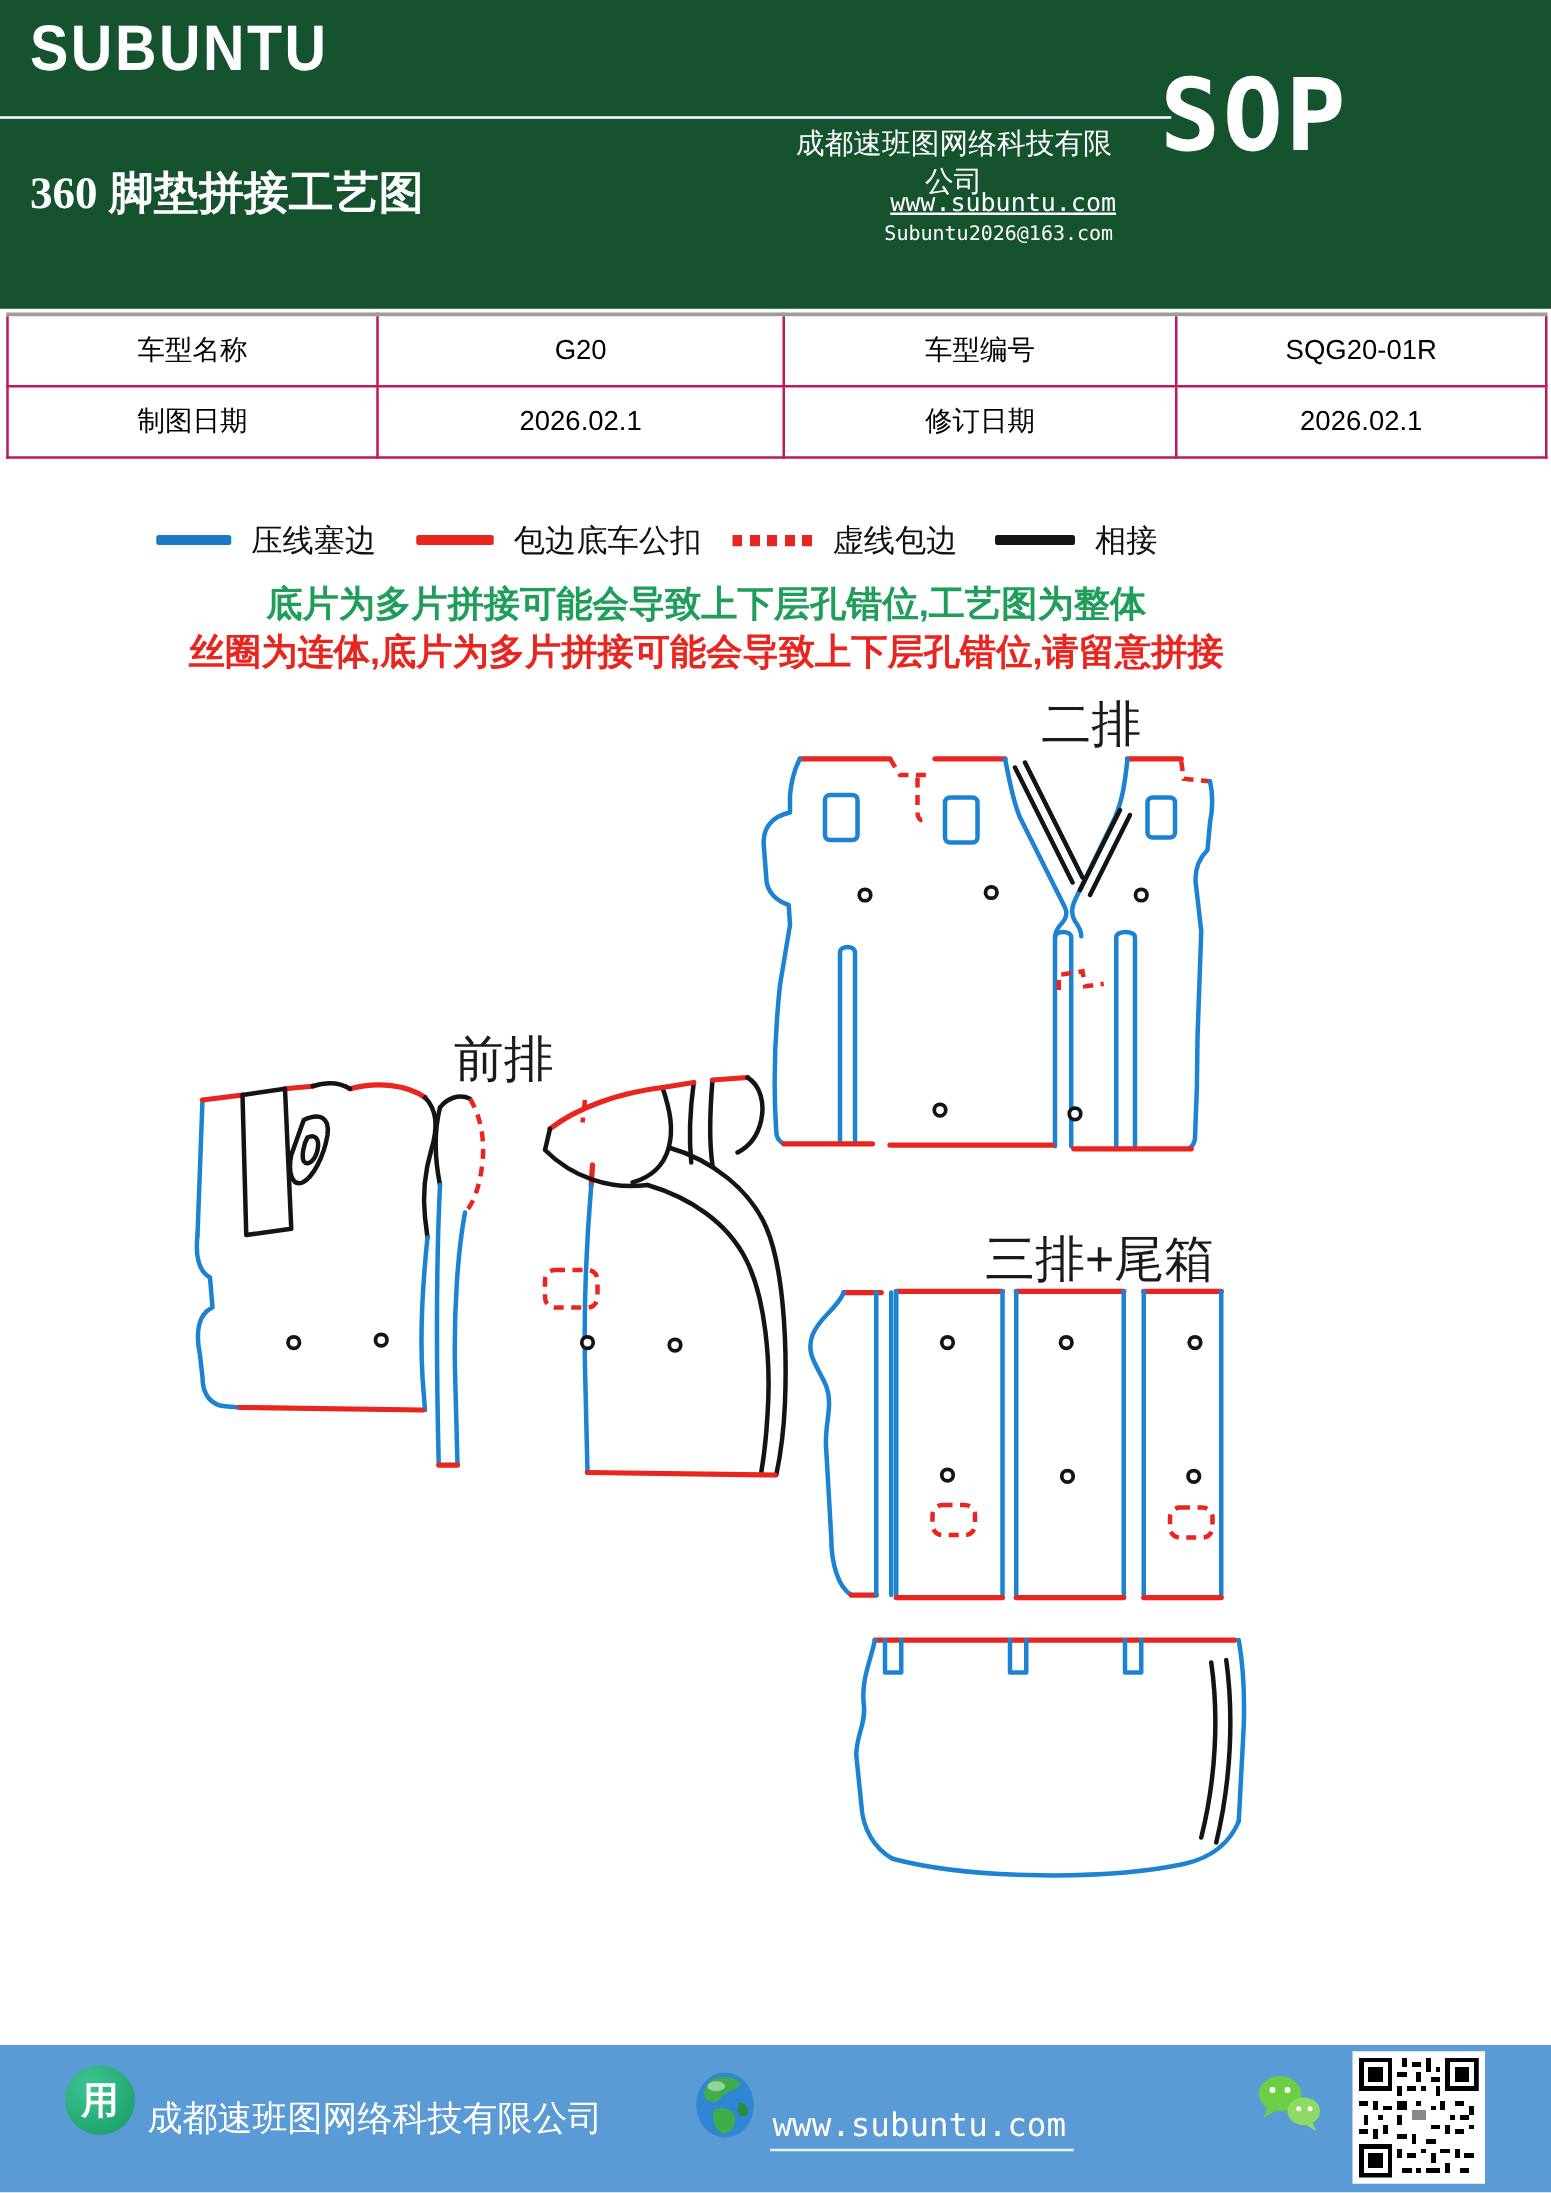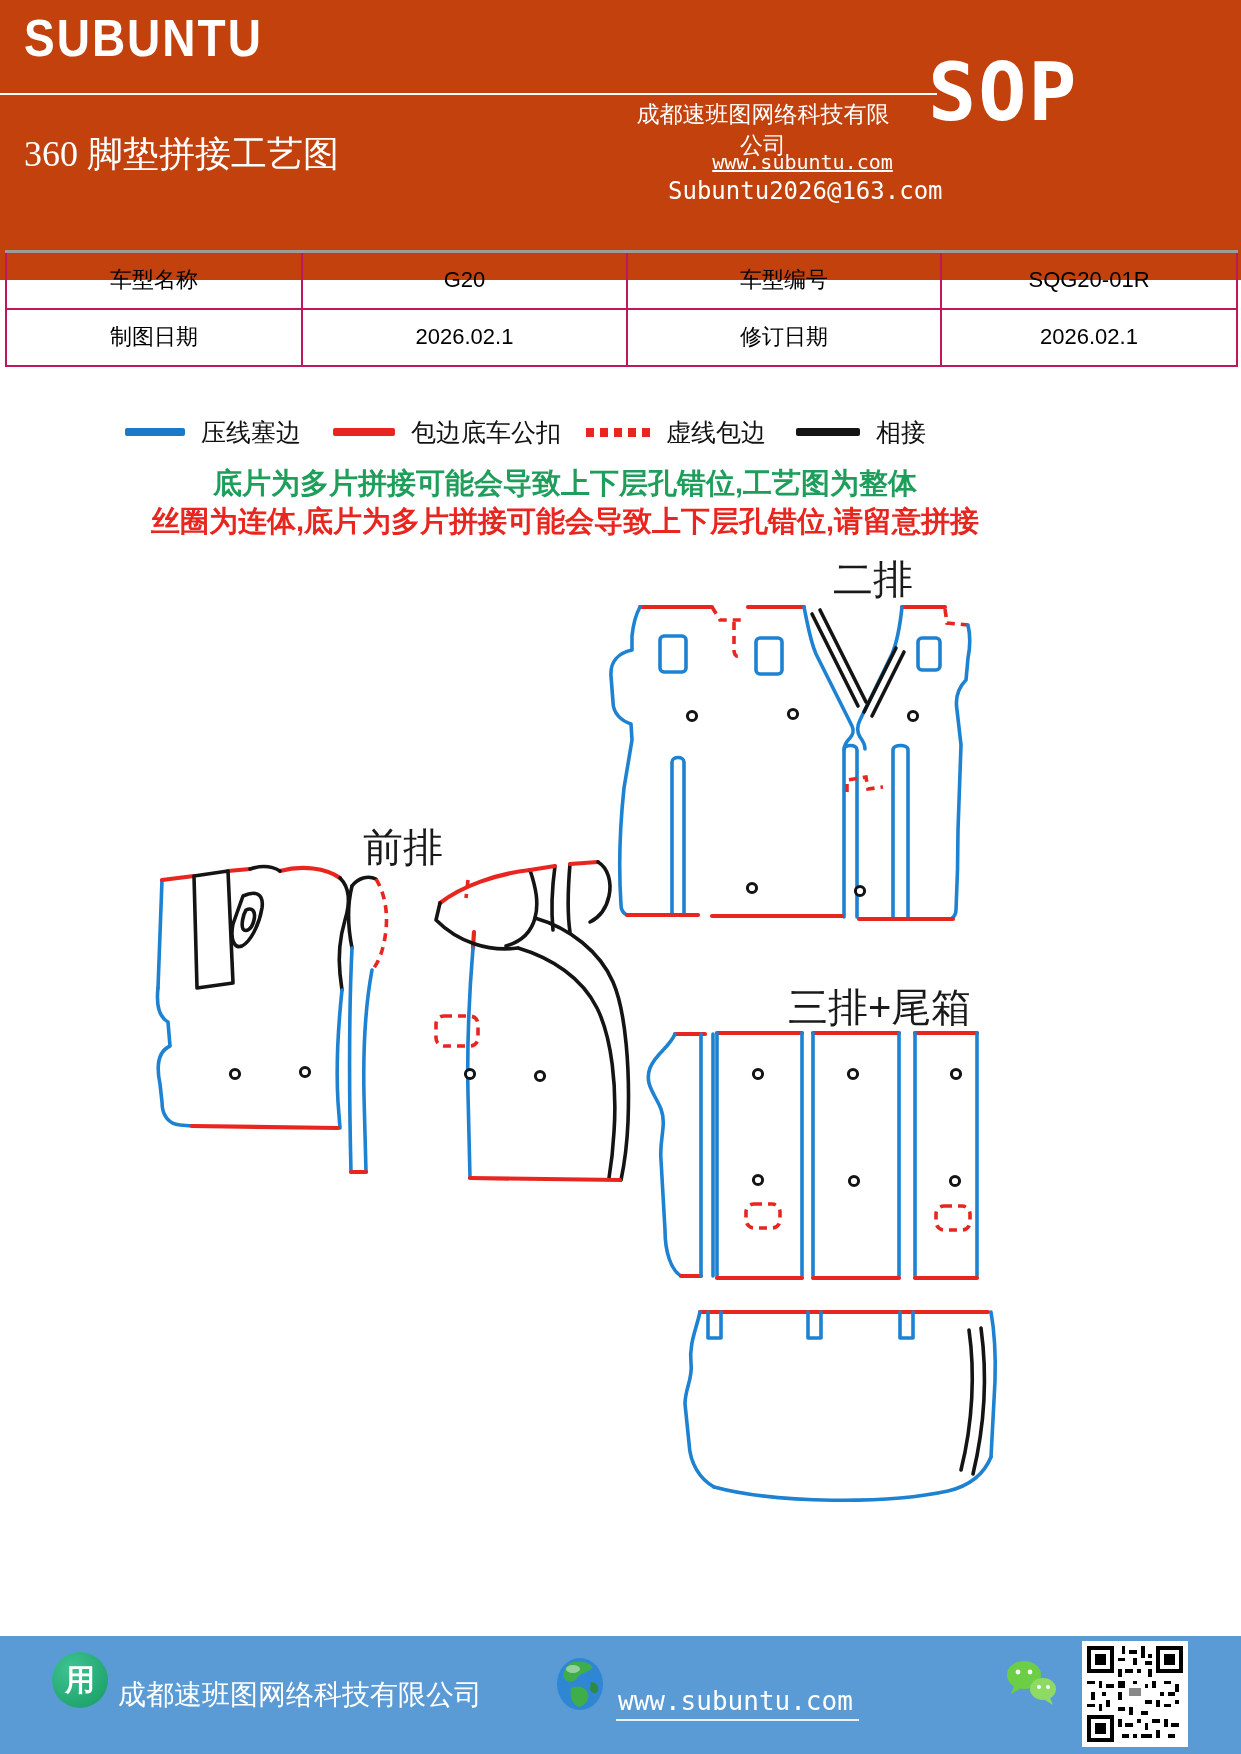--- a/index.html
+++ b/index.html
@@ -1,31 +1,31 @@
 <!DOCTYPE html>
 <html><head>
 <meta charset="utf-8">
 <style>
   * { margin:0; padding:0; box-sizing:border-box; }
   body { background:#ffffff; font-family:"Liberation Sans", sans-serif; }
   .page { position:relative; width:1241px; height:1754px; background:#ffffff; overflow:hidden; }
 
   
-  .header { position:absolute; left:0; top:0; width:1241px; height:280px; background:#c2410c; }
+  .header { position:absolute; left:0; top:0; width:1241px; height:247px; background:#14532d; }
   .brand { position:absolute; left:24px; top:8px; font-family:"Liberation Sans",sans-serif;
            font-weight:800; font-size:46px; letter-spacing:2px; color:#fff; transform:scaleY(1.12); transform-origin:top left; }
   .hline { position:absolute; left:0; top:93px; width:937px; height:2px; background:#fff; }
   .doc-title { position:absolute; left:24px; top:130px; font-family:"Liberation Serif",serif;
-               font-weight:400; font-size:36px; color:#fff; }
+               font-weight:700; font-size:36px; color:#fff; }
   .hdr-company { position:absolute; left:630px; top:99px; width:266px; text-align:center;
                  font-family:"Liberation Serif",serif; font-size:23px; color:#fff; }
   .hdr-web { position:absolute; left:705px; top:150px; width:195px; text-align:center;
              font-family:"DejaVu Sans Mono",monospace; font-size:20px; color:#fff; text-decoration:underline; }
   .hdr-email { position:absolute; left:668px; top:177px; width:262px; text-align:center;
-               font-family:"DejaVu Sans Mono",monospace; font-size:24px; color:#fff; }
+               font-family:"DejaVu Sans Mono",monospace; font-size:16px; color:#fff; }
   .sop { position:absolute; left:928px; top:46px; font-family:"DejaVu Sans Mono",monospace;
          font-weight:700; font-size:80px; color:#fff; letter-spacing:2px; }
 
   
   .info-table { position:absolute; left:5px; top:250px; width:1231px; border-collapse:collapse;
                 table-layout:fixed; border:2px solid #b5b5b5; border-top:3px solid #9c9c9c; }
   .info-table td { border:2px solid #be185d; height:57px; text-align:center; vertical-align:middle;
                    font-size:22px; color:#000; }
 
   

